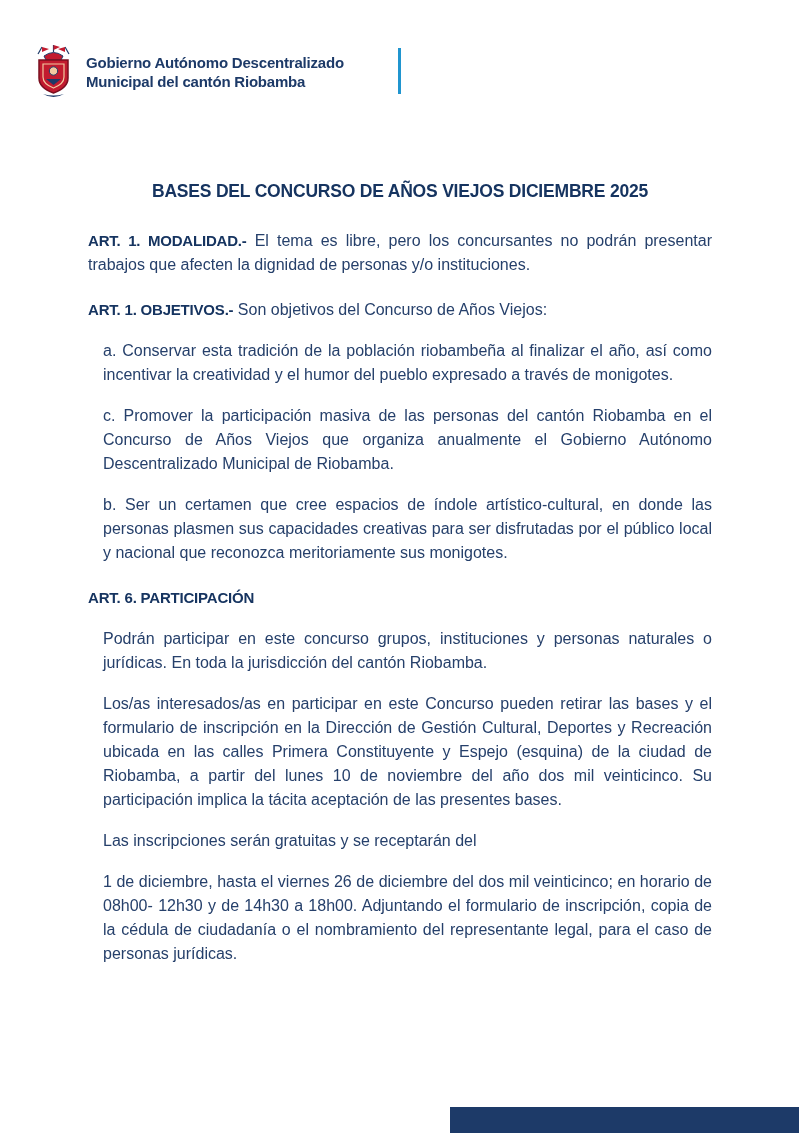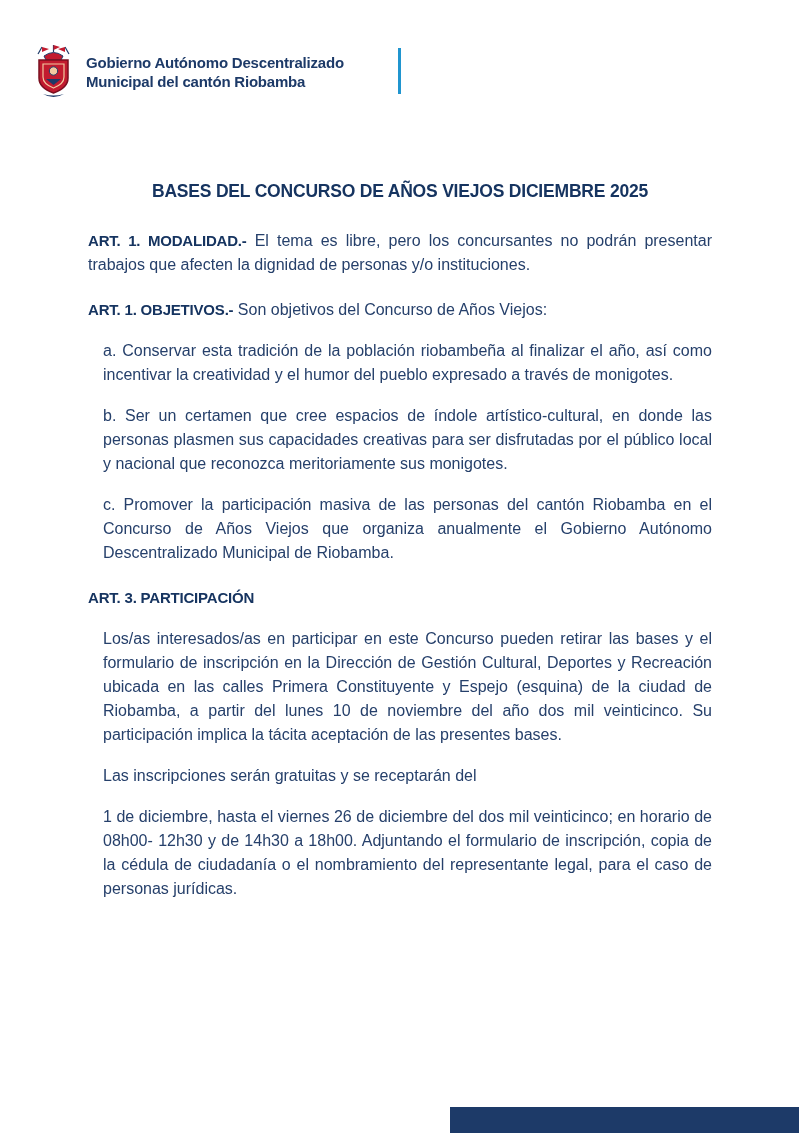--- a/index.html
+++ b/index.html
@@ -94,24 +94,25 @@
   <div class="content">
 
     <h1 class="doc-title">BASES DEL CONCURSO DE AÑOS VIEJOS DICIEMBRE 2025</h1>
 
     <p class="para art-heading first-art"><span class="art-label">ART. 1. MODALIDAD.-</span>
       <span>El tema es libre, pero los concursantes no podrán presentar trabajos que afecten la dignidad de personas y/o instituciones.</span></p>
 
     <p class="para art-heading"><span class="art-label">ART. 1. OBJETIVOS.-</span>
       <span>Son objetivos del Concurso de Años Viejos:</span></p>
     <p class="para indent item">a. Conservar esta tradición de la población riobambeña al finalizar el año, así como incentivar la creatividad y el humor del pueblo expresado a través de monigotes.</p>
+    <p class="para indent item">c. Promover la participación masiva de las personas del cantón Riobamba en el Concurso de Años Viejos que organiza anualmente el Gobierno Autónomo Descentralizado Municipal de Riobamba.</p>
     <p class="para indent item">b. Ser un certamen que cree espacios de índole artístico-cultural, en donde las personas plasmen sus capacidades creativas para ser disfrutadas por el público local y nacional que reconozca meritoriamente sus monigotes.</p>
-    <p class="para indent item">c. Promover la participación masiva de las personas del cantón Riobamba en el Concurso de Años Viejos que organiza anualmente el Gobierno Autónomo Descentralizado Municipal de Riobamba.</p>
 
-    <p class="para art-heading after-items"><span class="art-label">ART. 3. PARTICIPACIÓN</span></p>
+    <p class="para art-heading after-items"><span class="art-label">ART. 6. PARTICIPACIÓN</span></p>
+    <p class="para indent item">Podrán participar en este concurso grupos, instituciones y personas naturales o jurídicas. En toda la jurisdicción del cantón Riobamba.</p>
     <p class="para indent item">Los/as interesados/as en participar en este Concurso pueden retirar las bases y el formulario de inscripción en la Dirección de Gestión Cultural, Deportes y Recreación ubicada en las calles Primera Constituyente y Espejo (esquina) de la ciudad de Riobamba, a partir del lunes 10 de noviembre del año dos mil veinticinco. Su participación implica la tácita aceptación de las presentes bases.</p>
 
     <p class="para indent item">Las inscripciones serán gratuitas y se receptarán del</p>
     <p class="para indent item">1 de diciembre, hasta el viernes 26 de diciembre del dos mil veinticinco; en horario de 08h00- 12h30 y de 14h30 a 18h00. Adjuntando el formulario de inscripción, copia de la cédula de ciudadanía o el nombramiento del representante legal, para el caso de personas jurídicas.</p>
 
   </div>
 
   <div class="footer-bar"></div>
 
 </div>

